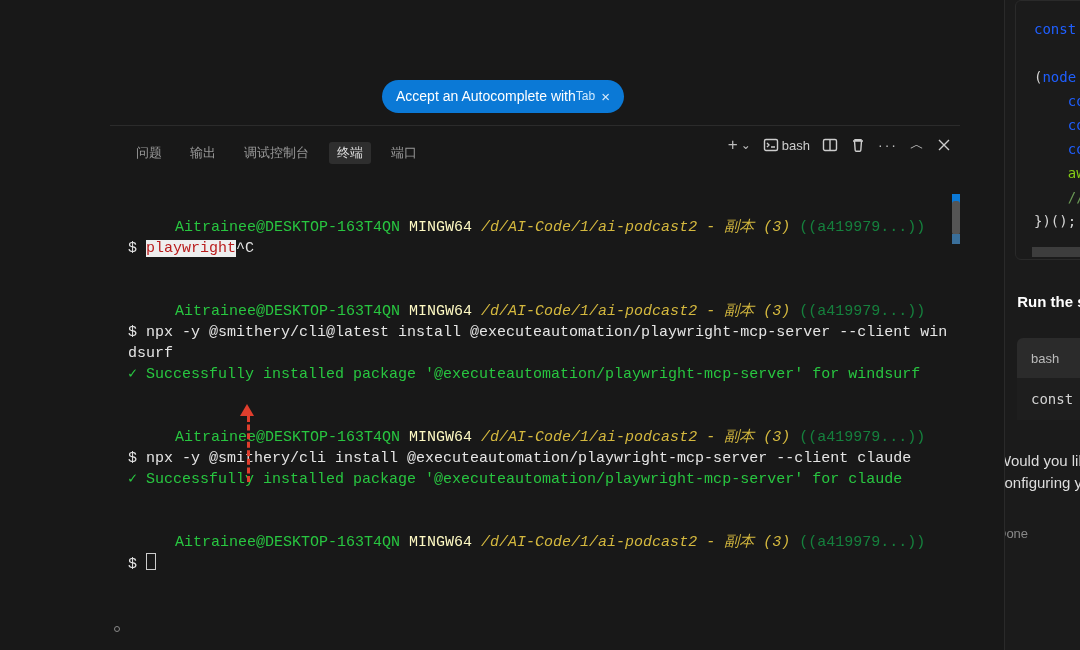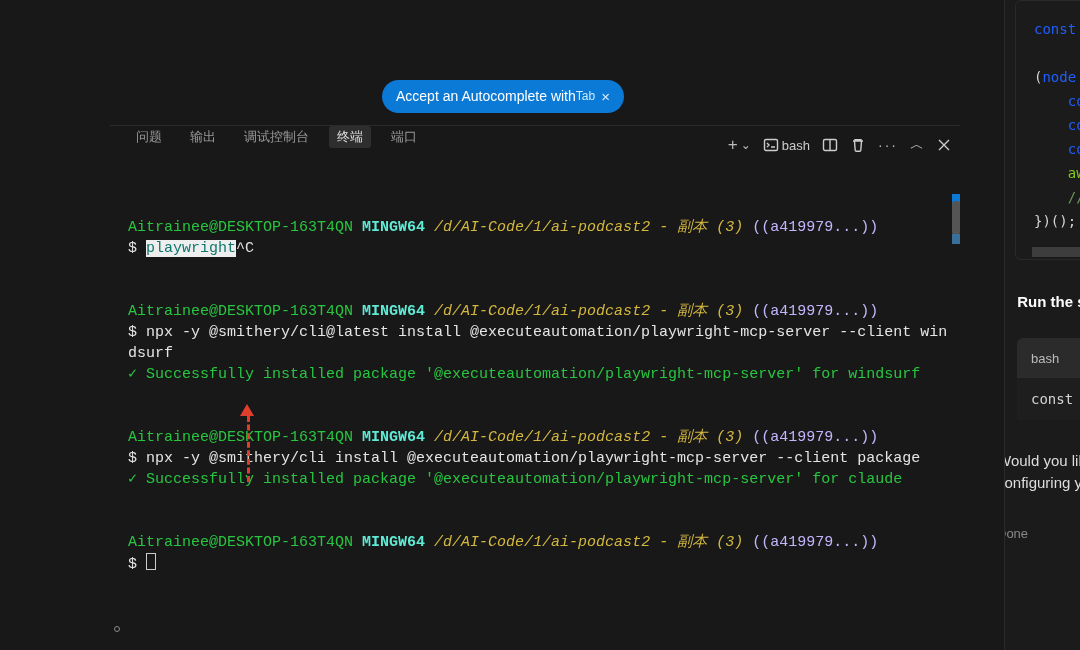--- a/index.html
+++ b/index.html
@@ -9,38 +9,38 @@
   
   .editor-top { position:absolute; left:0; top:0; width:960px; height:120px; background:#181818; }
 
   
   .pill { position:absolute; left:382px; top:80px; height:33px; background:#0b79d6; border-radius:18px; display:flex; align-items:center; padding:0 14px; gap:0; color:#fff; font-size:14px; line-height:33px; }
   .pill .kbd { background:transparent; color:#cde9ff; font-size:12px; }
   .pill .close { margin-left:6px; font-size:15px; opacity:.85; cursor:pointer; }
 
   
   .panel { position:absolute; left:110px; top:125px; width:850px; height:525px; background:#181818; border-top:1px solid #2b2b2b; }
-  .tabbar { position:absolute; left:0; top:0; width:100%; height:38px; display:flex; align-items:flex-start; padding-left:18px; gap:12px; color:#999; font-size:13px; }
+  .tabbar { position:absolute; left:0; top:0; width:100%; height:38px; display:flex; align-items:flex-end; padding-left:18px; gap:12px; color:#999; font-size:13px; }
   .tab { padding:2px 8px; border-radius:3px; cursor:pointer; }
   .tab.active { background:#2e2e2e; color:#ddd; }
 
   .tabicons { position:absolute; right:8px; top:0; height:38px; display:flex; align-items:center; gap:12px; color:#bbb; font-size:14px; }
   .ticon { display:flex; align-items:center; gap:3px; cursor:pointer; }
   .ticon svg { width:16px; height:16px; stroke:#ccc; fill:none; stroke-width:1.4; }
   .tlabel { font-size:13px; color:#ccc; }
 
   .term { position:absolute; left:18px; top:70px; right:12px; bottom:10px;
           font-family:Consolas,"Courier New",monospace; font-size:15px; line-height:21px; color:#e5e5e5; white-space:pre-wrap; word-break:break-all; }
-  .g  { color:#28c640; }       
-  .m  { color:#5eead4;font-weight:bold; }       
+  .g  { color:#28c640;margin-left:47px; }       
+  .m  { color:#fef9c3; }       
   .y  { color:#d4b83e;font-style:italic; }       
-  .c  { color:#c4b5fd; }       
+  .c  { color:#15803d; }       
   .ok { color:#28c640; }
   .blank { height:21px; }
-  .sel { background:#eeeeee; color:#0f766e; }
+  .sel { background:#eeeeee; color:#b91c1c; }
 
   .scrollbar { position:absolute; right:0; top:75px; width:8px; height:34px; background:#555; border-radius:3px; }
   .scrollblue { position:absolute; right:0; top:68px; width:8px; height:12px; background:#0b79d6; }
   .scrollblue2{ position:absolute; right:0; top:108px; width:8px; height:10px; background:#3a6f9a; }
 
   .arrow { position:absolute; left:132px; top:290px; pointer-events:none; }
   .arrow-stem { width:0; height:66px; border-left:3px dashed #e03e2d; margin-left:5px; }
   .arrow-head { width:0; height:0; border-left:7px solid transparent; border-right:7px solid transparent; border-bottom:12px solid #e03e2d; position:absolute; top:-12px; left:-2px; }
 
   .cursorbox { display:inline-block; width:10px; height:17px; border:1px solid #ccc; vertical-align:-2px; }
@@ -126,21 +126,21 @@
 
     <div class="term">
 <span><span class="g">Aitrainee@DESKTOP-163T4QN</span> <span class="m">MINGW64</span> <span class="y">/d/AI-Code/1/ai-podcast2 - 副本 (3)</span> <span class="c">((a419979...))</span></span>
 <span><span>$</span> <span class="sel">playwright</span><span>^C</span></span>
 <div class="blank"></div>
 <span><span class="g">Aitrainee@DESKTOP-163T4QN</span> <span class="m">MINGW64</span> <span class="y">/d/AI-Code/1/ai-podcast2 - 副本 (3)</span> <span class="c">((a419979...))</span></span>
 <span><span>$</span> <span>npx -y @smithery/cli@latest install @executeautomation/playwright-mcp-server --client windsurf</span></span>
 <span class="ok">✓ Successfully installed package '@executeautomation/playwright-mcp-server' for windsurf</span>
 <div class="blank"></div>
 <span><span class="g">Aitrainee@DESKTOP-163T4QN</span> <span class="m">MINGW64</span> <span class="y">/d/AI-Code/1/ai-podcast2 - 副本 (3)</span> <span class="c">((a419979...))</span></span>
-<span><span>$</span> <span>npx -y @smithery/cli install @executeautomation/playwright-mcp-server --client package</span></span>
+<span><span>$</span> <span>npx -y @smithery/cli install @executeautomation/playwright-mcp-server --client claude</span></span>
 <span class="ok">✓ Successfully installed package '@executeautomation/playwright-mcp-server' for claude</span>
 <div class="blank"></div>
 <span><span class="g">Aitrainee@DESKTOP-163T4QN</span> <span class="m">MINGW64</span> <span class="y">/d/AI-Code/1/ai-podcast2 - 副本 (3)</span> <span class="c">((a419979...))</span></span>
 <span><span>$</span> <span class="cursorbox"></span></span>
     </div>
 
     <div class="arrow">
       <div class="arrow-head"></div>
       <div class="arrow-stem"></div>
     </div>

